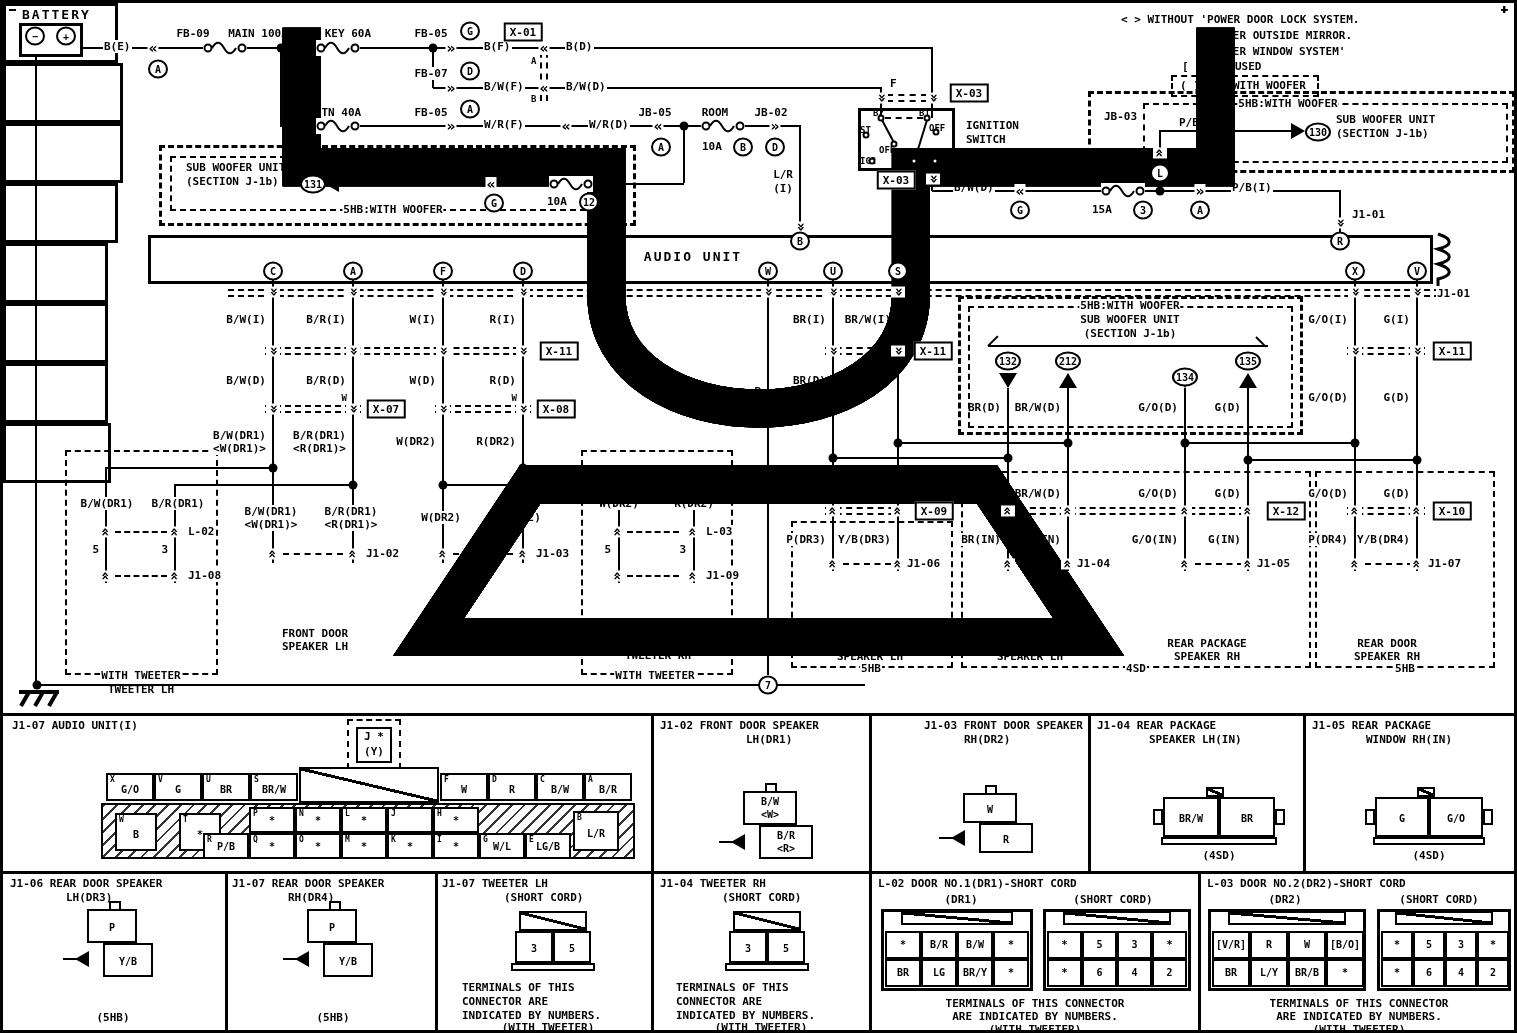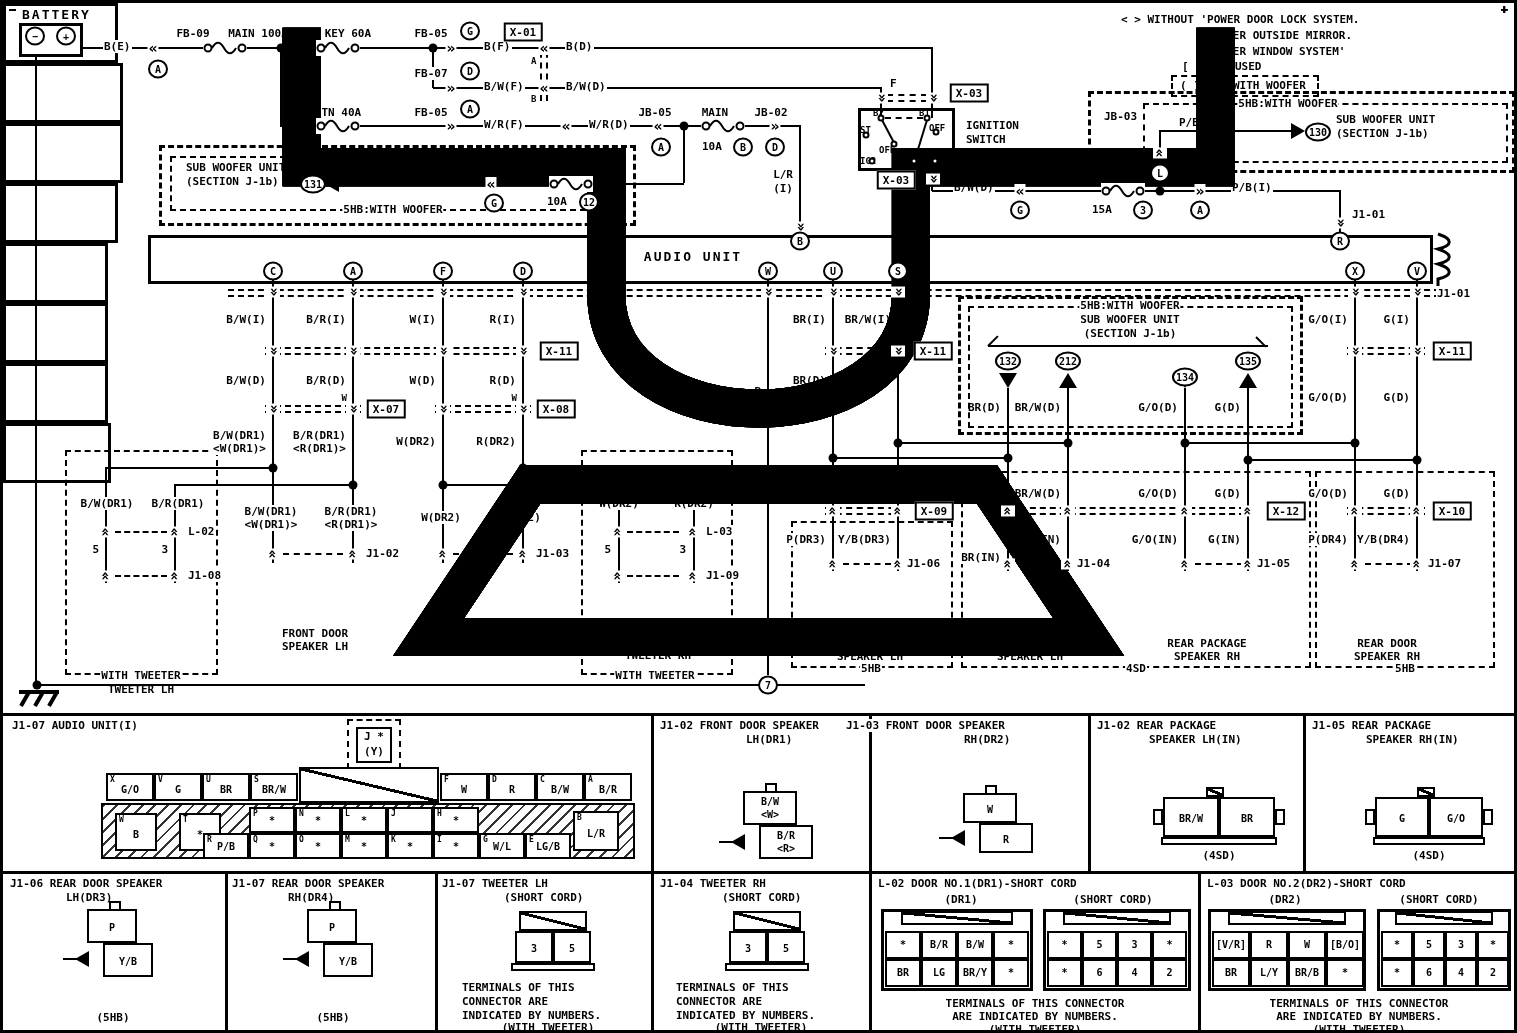--- a/index.html
+++ b/index.html
@@ -347,21 +347,21 @@
 <b class="t" style="left:562px;top:37px">B(D)</b>
 <b class="t tc" style="left:428px;top:64px">FB-07</b>
 <b class="t" style="left:480px;top:77px">B/W(F)</b>
 <b class="t t9" style="left:527px;top:91px">B</b>
 <b class="t" style="left:562px;top:77px">B/W(D)</b>
 <b class="t tc" style="left:335px;top:103px">BTN 40A</b>
 <b class="t tc" style="left:428px;top:103px">FB-05</b>
 <b class="t" style="left:480px;top:115px">W/R(F)</b>
 <b class="t" style="left:585px;top:115px">W/R(D)</b>
 <b class="t tc" style="left:652px;top:103px">JB-05</b>
-<b class="t tc" style="left:712px;top:103px">MAIN</b>
+<b class="t tc" style="left:712px;top:103px">ROOM</b>
 <b class="t" style="left:698px;top:137px">10A</b>
 <b class="t tc" style="left:768px;top:103px">JB-02</b>
 <b class="t tr" style="left:791px;top:165px">L/R</b>
 <b class="t tr" style="left:791px;top:179px">(I)</b>
 
 <b class="t nb" style="left:182px;top:158px">SUB WOOFER UNIT</b>
 <b class="t nb" style="left:182px;top:172px">(SECTION J-1b)</b>
 <b class="t" style="left:352px;top:166px">L/R(D)</b>
 <b class="t tc" style="left:485px;top:160px">JB-04</b>
 <b class="t tc" style="left:568px;top:160px">SUB WOOFER</b>
@@ -472,21 +472,21 @@
 <b class="t tc nb" style="left:1127px;top:324px">(SECTION J-1b)</b>
 <b class="t tr nb" style="left:999px;top:398px">BR(D)</b>
 <b class="t tr nb" style="left:1059px;top:398px">BR/W(D)</b>
 <b class="t tr nb" style="left:1176px;top:398px">G/O(D)</b>
 <b class="t tr nb" style="left:1239px;top:398px">G(D)</b>
 
 <b class="t tr" style="left:999px;top:484px">BR(D)</b>
 <b class="t tr" style="left:1059px;top:484px">BR/W(D)</b>
 <b class="t tr" style="left:1176px;top:484px">G/O(D)</b>
 <b class="t tr" style="left:1239px;top:484px">G(D)</b>
-<b class="t tr" style="left:999px;top:548px">BR(IN)</b>
+<b class="t tr" style="left:999px;top:530px">BR(IN)</b>
 <b class="t tr" style="left:1059px;top:530px">BR/W(IN)</b>
 <b class="t tr" style="left:1176px;top:530px">G/O(IN)</b>
 <b class="t tr" style="left:1239px;top:530px">G(IN)</b>
 <b class="t" style="left:1073px;top:554px">J1-04</b>
 <b class="t" style="left:1253px;top:554px">J1-05</b>
 <b class="t tc nb" style="left:1027px;top:634px">REAR PACKAGE</b>
 <b class="t tc nb" style="left:1027px;top:647px">SPEAKER LH</b>
 <b class="t tc nb" style="left:1204px;top:634px">REAR PACKAGE</b>
 <b class="t tc nb" style="left:1204px;top:647px">SPEAKER RH</b>
 <b class="t tc" style="left:1133px;top:659px">4SD</b>
@@ -692,47 +692,47 @@
 <b class="cell" style="left:740px;top:788px;width:54px;height:34px">
       <b class="pv1">B/W</b>
       <b class="pv2">&lt;W&gt;</b>
     </b>
 <b class="cell" style="left:756px;top:822px;width:54px;height:34px">
       <b class="pv1">B/R</b>
       <b class="pv2">&lt;R&gt;</b>
     </b>
 <i class="tri lf" style="left:728px;top:831px"></i>
 <i class="h" style="left:716px;top:838px;width:14px"></i>
-<b class="t" style="left:842px;top:716px">J1-03 FRONT DOOR SPEAKER</b>
+<b class="t" style="left:920px;top:716px">J1-03 FRONT DOOR SPEAKER</b>
 <b class="t" style="left:960px;top:730px">RH(DR2)</b>
 <i class="tab" style="left:982px;top:782px;width:12px;height:10px"></i>
 <b class="cell" style="left:960px;top:790px;width:54px;height:30px">
       <b class="pv">W</b>
     </b>
 <b class="cell" style="left:976px;top:820px;width:54px;height:30px">
       <b class="pv">R</b>
     </b>
 <i class="tri lf" style="left:948px;top:827px"></i>
 <i class="h" style="left:936px;top:834px;width:14px"></i>
 
-<b class="t" style="left:1093px;top:716px">J1-02 REAR PACKAGE</b>
+<b class="t" style="left:1093px;top:716px">J1-04 REAR PACKAGE</b>
 <b class="t" style="left:1145px;top:730px">SPEAKER LH(IN)</b>
 <i class="xcross" style="left:1203px;top:784px;width:18px;height:10px"></i>
 <b class="cell" style="left:1160px;top:794px;width:56px;height:40px">
       <b class="pv" style="top:14px">BR/W</b>
     </b>
 <b class="cell" style="left:1216px;top:794px;width:56px;height:40px">
       <b class="pv" style="top:14px">BR</b>
     </b>
 <i class="tab" style="left:1150px;top:806px;width:10px;height:16px"></i>
 <i class="tab" style="left:1272px;top:806px;width:10px;height:16px"></i>
 <i class="tab" style="left:1158px;top:834px;width:116px;height:8px"></i>
 <b class="t tc" style="left:1216px;top:846px">(4SD)</b>
 <b class="t" style="left:1308px;top:716px">J1-05 REAR PACKAGE</b>
-<b class="t" style="left:1362px;top:730px">SPEAKER RH(IN)</b>
+<b class="t" style="left:1362px;top:730px">WINDOW RH(IN)</b>
 <i class="xcross" style="left:1414px;top:784px;width:18px;height:10px"></i>
 <b class="cell" style="left:1372px;top:794px;width:54px;height:40px">
       <b class="pv" style="top:14px">G</b>
     </b>
 <b class="cell" style="left:1426px;top:794px;width:54px;height:40px">
       <b class="pv" style="top:14px">G/O</b>
     </b>
 <i class="tab" style="left:1362px;top:806px;width:10px;height:16px"></i>
 <i class="tab" style="left:1480px;top:806px;width:10px;height:16px"></i>
 <i class="tab" style="left:1370px;top:834px;width:112px;height:8px"></i>

